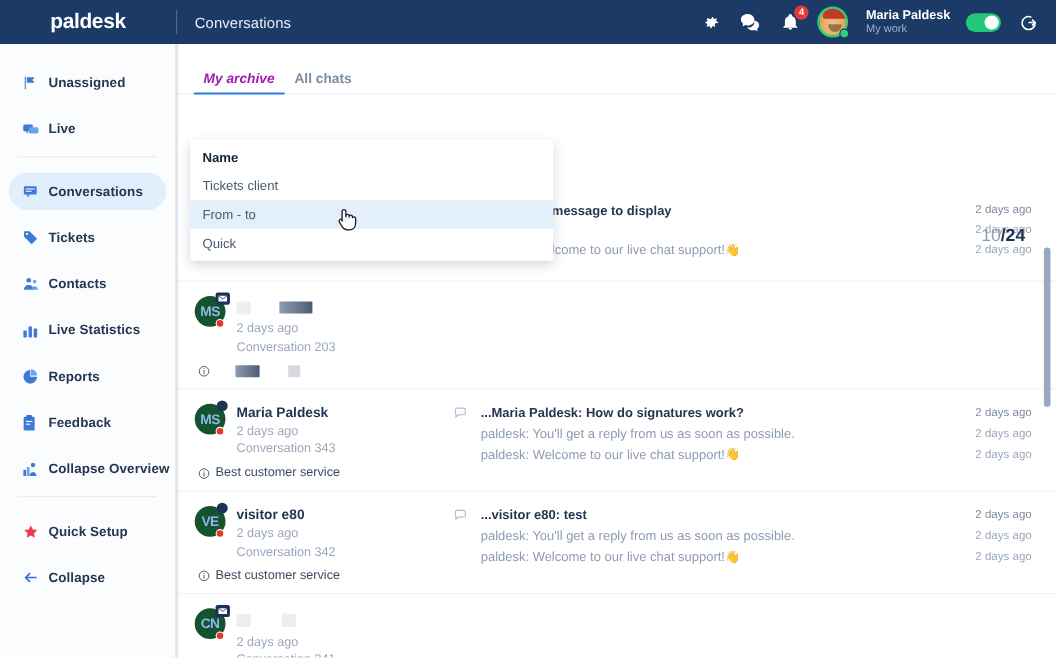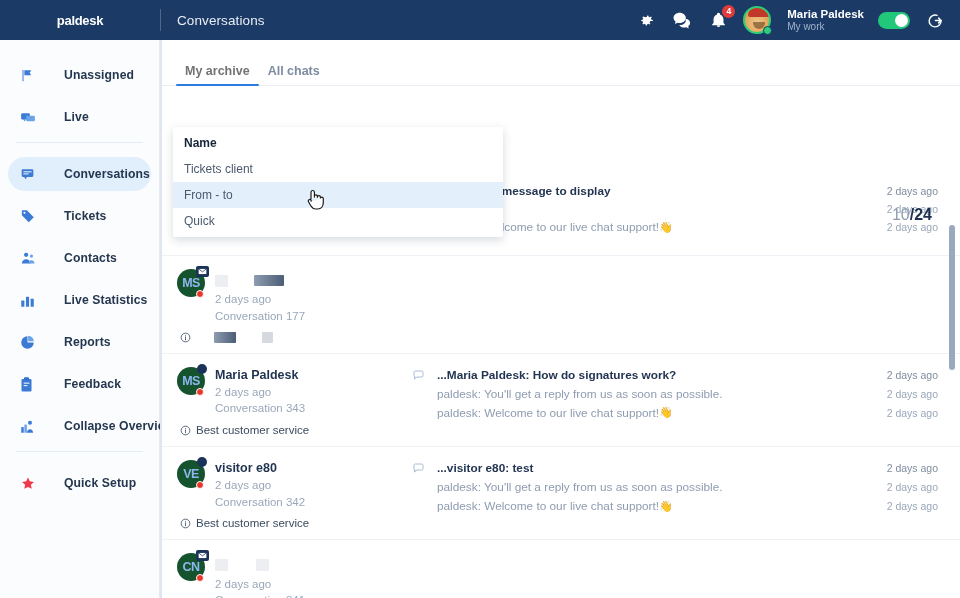--- a/index.html
+++ b/index.html
@@ -14,21 +14,21 @@
   
   .topbar {
     position: absolute; top: 0; left: 0; width: 960px; height: 40px;
     background: #1b3a66; display: flex; align-items: center;
   }
   .brand {
     width: 160px; height: 40px; display: flex; align-items: center;
     justify-content: center;
   }
   .brand-text {
-    color: #ffffff; font-size: 13px; font-weight: bold; letter-spacing: -0.3px;
+    color: #ffffff; font-size: 19px; font-weight: bold; letter-spacing: -0.3px;
   }
   .vsep { width: 1px; height: 22px; background: #51688a; }
   .page-title {
     color: #e8eef6; font-size: 13.5px; margin-left: 16px; letter-spacing: .1px;
   }
   .topbar-right {
     margin-left: auto; display: flex; align-items: center; gap: 14px;
     padding-right: 14px; height: 40px;
   }
   .tb-icon {
@@ -81,41 +81,41 @@
   .nav-item {
     display: flex; align-items: center; height: 34px; margin: 0 8px 8px 8px;
     padding-left: 12px; border-radius: 17px; cursor: pointer;
   }
   .nav-item.active { background: #e1effc; }
   .nav-ico {
     width: 20px; height: 18px; display: flex; align-items: center;
     justify-content: flex-start; flex: 0 0 20px;
   }
   .nav-label {
-    font-size: 12.2px; color: #24374f; margin-left: 24px; font-weight: 600;
+    font-size: 12.2px; color: #24374f; margin-left: 4px; font-weight: 600;
     letter-spacing: .1px; white-space: nowrap;
   }
   .nav-divider {
     height: 1px; background: #e6ecf3; margin: 6px 16px 14px 16px;
   }
 
   
   .main {
     position: absolute; top: 40px; left: 160px; width: 800px; height: 558px;
     background: #fff; border-left: 2px solid #dfe6ef;
   }
   .tabs {
     display: flex; align-items: flex-end; height: 36px; padding-left: 14px;
     border-bottom: 1px solid #e8edf3; margin-top: 10px;
   }
   .tab {
     font-size: 12.5px; padding: 0 9px 7px 9px; color: #7d8ca0; cursor: pointer;
     position: relative; font-weight: 600;
   }
-  .tab.active { color: #737373; }
+  .tab.active { color: #a21caf; font-style: italic; }
   .tab.active::after {
     content: ""; position: absolute; left: 0; right: 0; bottom: -1px; height: 2.5px;
     background: #2f7ce0; border-radius: 2px;
   }
 
   .select-box {
     position: absolute; top: 95px; left: 15px; width: 323px; height: 26px;
     background: #eceff3; border-radius: 2px; display: flex; align-items: center;
     padding: 0 11px; cursor: pointer;
   }
@@ -365,20 +365,29 @@
 
     <div class="nav-item">
       <span class="nav-ico">
         <svg width="16" height="15" viewBox="0 0 24 24" fill="#ef3a4e">
           <path d="M12 2.5l2.9 6 6.6.9-4.8 4.6 1.2 6.5L12 17.4 6.1 20.5l1.2-6.5L2.5 9.4l6.6-.9z"></path>
         </svg>
       </span>
       <span class="nav-label">Quick Setup</span>
     </div>
 
+    <div class="nav-item">
+      <span class="nav-ico">
+        <svg width="16" height="14" viewBox="0 0 24 24" fill="none" stroke="#2f6fd0" stroke-width="2.6" stroke-linecap="round" stroke-linejoin="round">
+          <path d="M20 12H4"></path>
+            <path d="M10 6l-6 6 6 6"></path>
+        </svg>
+      </span>
+      <span class="nav-label">Collapse</span>
+    </div>
   </div>
 
   <div class="main">
 
     <div class="tabs">
       <div class="tab active">My archive</div>
       <div class="tab">All chats</div>
     </div>
 
     <div class="list">
@@ -449,21 +458,21 @@
                   </svg>
               </div>
               <div class="av-reddot"></div>
             </div>
             <div class="rl-text">
               <div>
                 <span class="blur blur-l" style="width:13px;height:12px;"></span>
                 <span class="blur blur-d" style="width:30px;height:11px;margin-left:22px;"></span>
               </div>
               <div class="rl-sub">2 days ago</div>
-              <div class="rl-sub">Conversation 177</div>
+              <div class="rl-sub">Conversation 203</div>
             </div>
           </div>
           <div class="rl-tag">
             <span class="ico">
               <svg width="11" height="11" viewBox="0 0 24 24" fill="none" stroke="#46566b" stroke-width="1.9">
                 <circle cx="12" cy="12" r="9.5"></circle>
                   <path d="M12 10.5v6.5" stroke-linecap="round"></path>
                   <circle cx="12" cy="7" r="1.1" fill="#46566b" stroke="none"></circle>
               </svg>
             </span>

